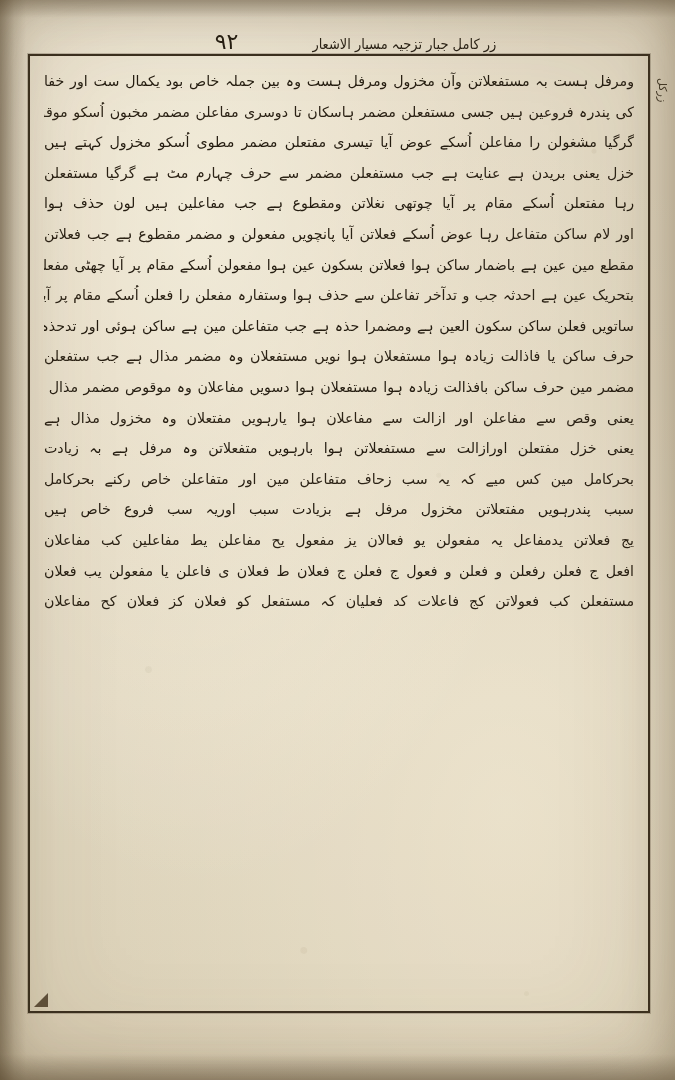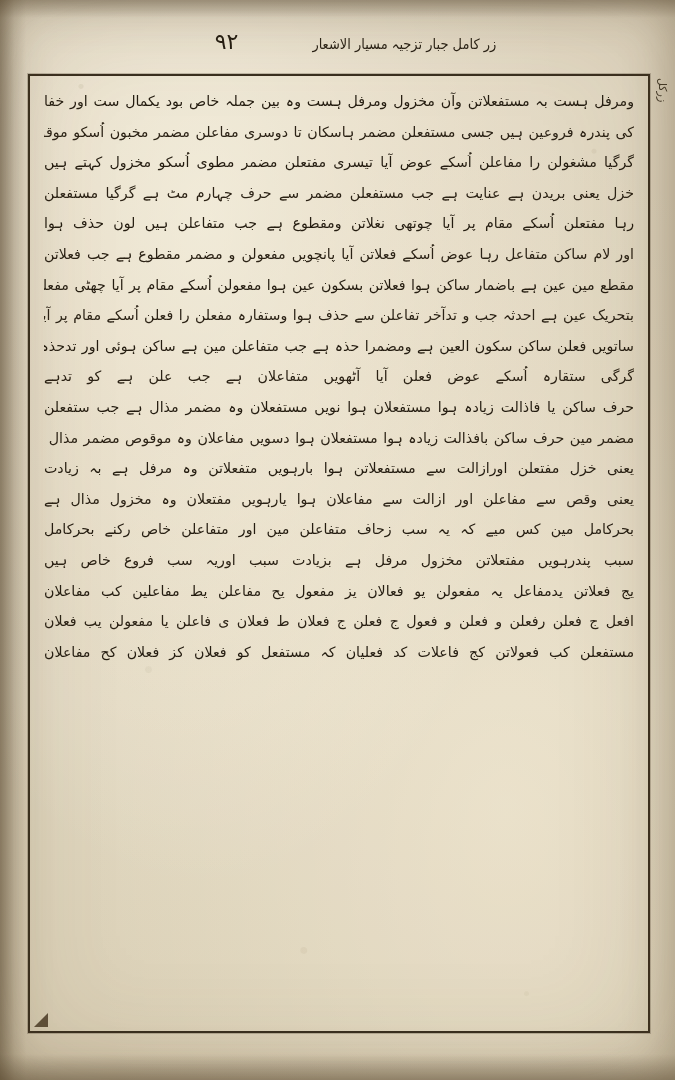--- a/index.html
+++ b/index.html
@@ -98,21 +98,21 @@
     font-size: 22px;
     color: #241d12;
     margin-right: 46px;
     transform: translateY(2px);
     margin-left: 36px;
   }
 
   
   .frame {
     position: absolute;
-    top: 74px;
+    top: 54px;
     left: 28px;
     width: 618px;
     height: 955px;
     border: 2px solid #3a2f1f;
     box-shadow: 0 0 0 1px rgba(58,47,31,0.25);
     background: rgba(255,252,240,0.05);
   }
   
   .corner-ornament {
     position: absolute;
@@ -177,30 +177,29 @@
     <span class="running-title">زر کامل جبار تزجیہ مسیار الاشعار</span>
     <span class="page-number">۹۲</span>
   </div>
 
   <div class="frame">
     <div class="body-text">
       <span class="line">ومرفل ہست بہ مستفعلاتن وآن مخزول ومرفل ہست وہ بین جملہ خاص بود یکمال ست اور خفا</span>
       <span class="line">کی پندرہ فروعین ہیں جسی مستفعلن مضمر ہاسکان تا دوسری مفاعلن مضمر مخبون اُسکو موقوص کہتے</span>
       <span class="line">گرگیا مشغولن را مفاعلن اُسکے عوض آیا تیسری مفتعلن مضمر مطوی اُسکو مخزول کہتے ہیں</span>
       <span class="line">خزل یعنی بریدن ہے عنایت ہے جب مستفعلن مضمر سے حرف چہارم مٹ ہے گرگیا مستفعلن</span>
-      <span class="line">رہا مفتعلن اُسکے مقام پر آیا چوتھی نغلاتن ومقطوع ہے جب متفاعلن ہیں لون حذف ہوا</span>
+      <span class="line">رہا مفتعلن اُسکے مقام پر آیا چوتھی نغلاتن ومقطوع ہے جب مفاعلین ہیں لون حذف ہوا</span>
       <span class="line">اور لام ساکن متفاعل رہا عوض اُسکے فعلاتن آیا پانچویں مفعولن و مضمر مقطوع ہے جب فعلاتن</span>
       <span class="line">مقطع مین عین ہے باضمار ساکن ہوا فعلاتن بسکون عین ہوا مفعولن اُسکے مقام پر آیا چھٹی مفعلن</span>
       <span class="line">بتحریک عین ہے احدثہ جب و تدآخر تفاعلن سے حذف ہوا وستفارہ مفعلن را فعلن اُسکے مقام پر آیا</span>
       <span class="line">ساتویں فعلن ساکن سکون العین ہے ومضمرا حذہ ہے جب متفاعلن مین ہے ساکن ہوئی اور تدحذہ</span>
-      <span class="line">گرگی ستقارہ اُسکے عوض فعلن آیا آٹھویں متفاعلان ہے جب علن ہے کو تدہے</span>
       <span class="line">حرف ساکن یا فاذالت زیادہ ہوا مستفعلان ہوا نویں مستفعلان وہ مضمر مذال ہے جب ستفعلن</span>
       <span class="line">مضمر مین حرف ساکن بافذالت زیادہ ہوا مستفعلان ہوا دسویں مفاعلان وہ موقوص مضمر مذال ہے</span>
+      <span class="line">یعنی وقص سے مفاعلن اور ازالت سے مفاعلان ہوا یارہویں مفتعلان وہ مخزول مذال ہے</span>
       <span class="line">یعنی خزل مفتعلن اورازالت سے مستفعلاتن ہوا بارہویں متفعلاتن وہ مرفل ہے بہ زیادت</span>
-      <span class="line">یعنی وقص سے مفاعلن اور ازالت سے مفاعلان ہوا یارہویں مفتعلان وہ مخزول مذال ہے</span>
       <span class="line">بحرکامل مین کس میے کہ یہ سب زحاف متفاعلن مین اور متفاعلن خاص رکنے بحرکامل</span>
       <span class="line">سبب پندرہویں مفتعلاتن مخزول مرفل ہے بزیادت سبب اوریہ سب فروع خاص ہیں</span>
       <span class="line">یج فعلاتن یدمفاعل یہ مفعولن یو فعالان یز مفعول یح مفاعلن یط مفاعلین کب مفاعلان</span>
       <span class="line">افعل ج فعلن رفعلن و فعلن و فعول ج فعلن ج فعلان ط فعلان ی فاعلن یا مفعولن یب فعلان</span>
       <span class="line">مستفعلن کب فعولاتن کج فاعلات کد فعلیان کہ مستفعل کو فعلان کز فعلان کح مفاعلان</span>
     </div>
     <div class="corner-ornament"></div>
   </div>
 
   <div class="margin-note">زرکل</div>

